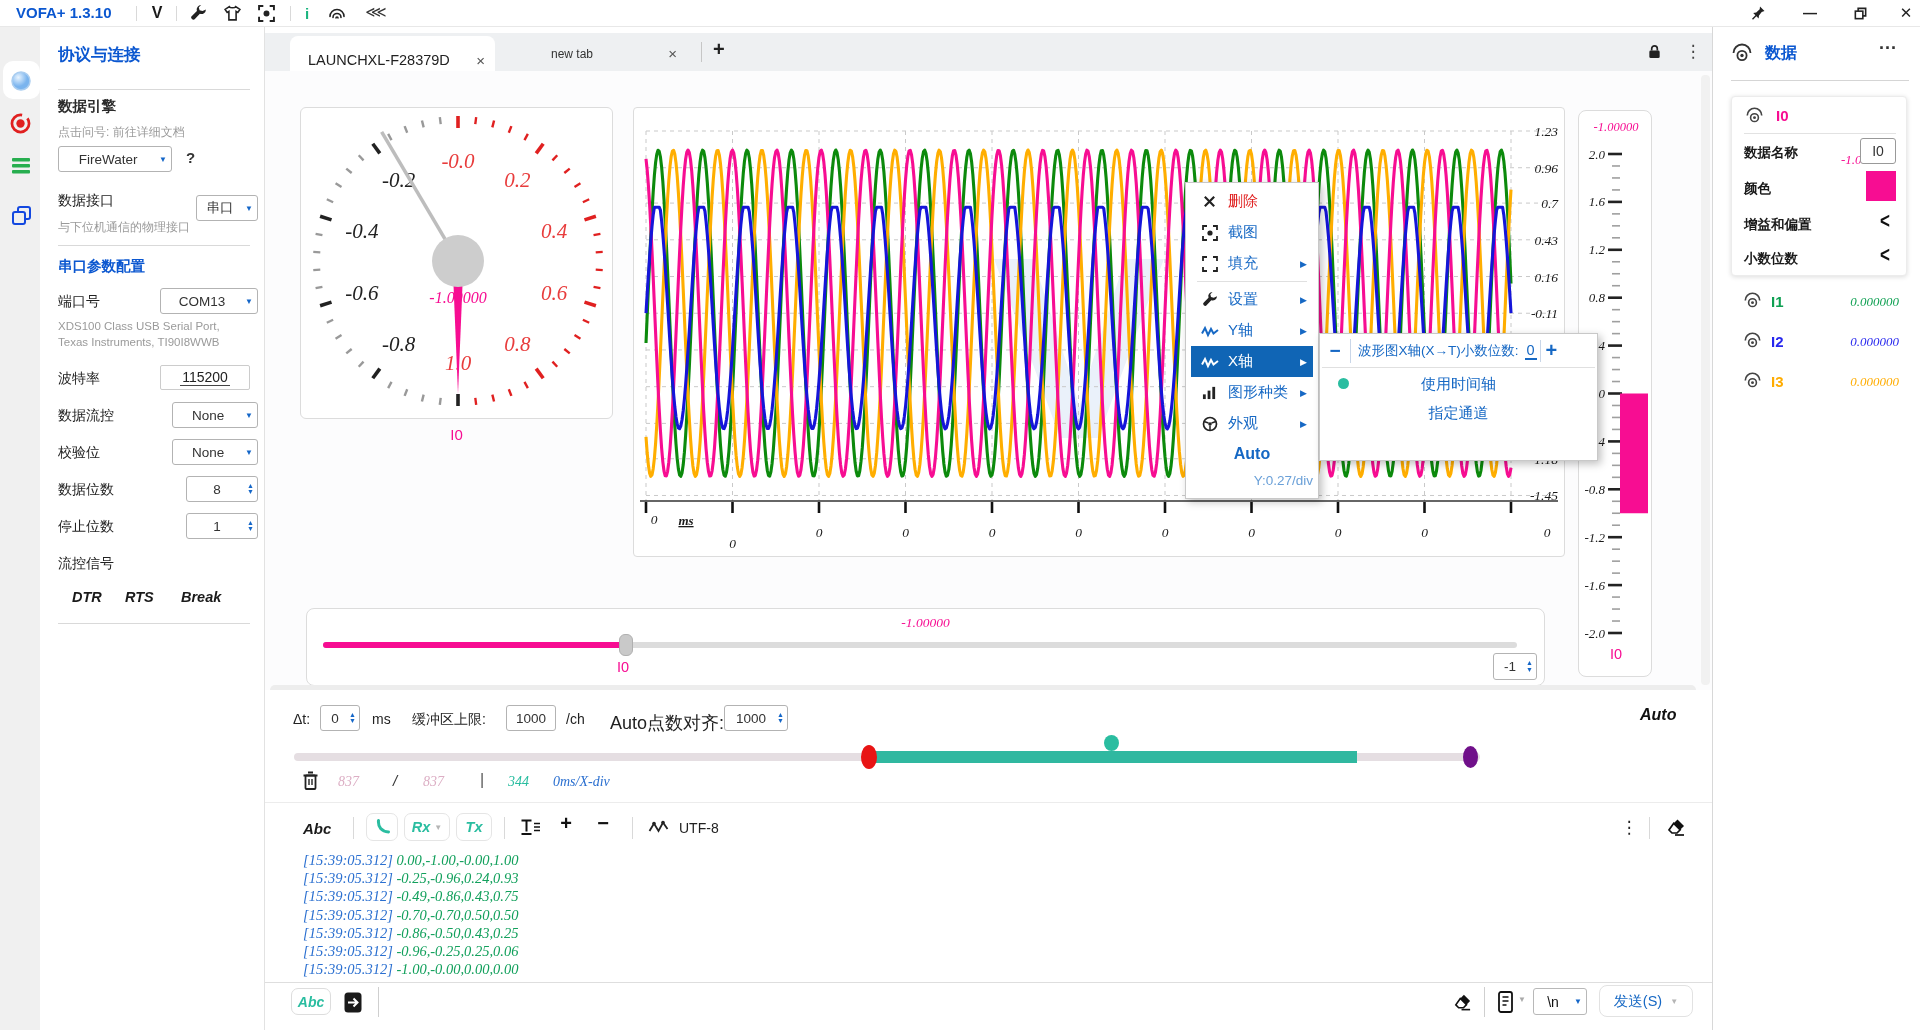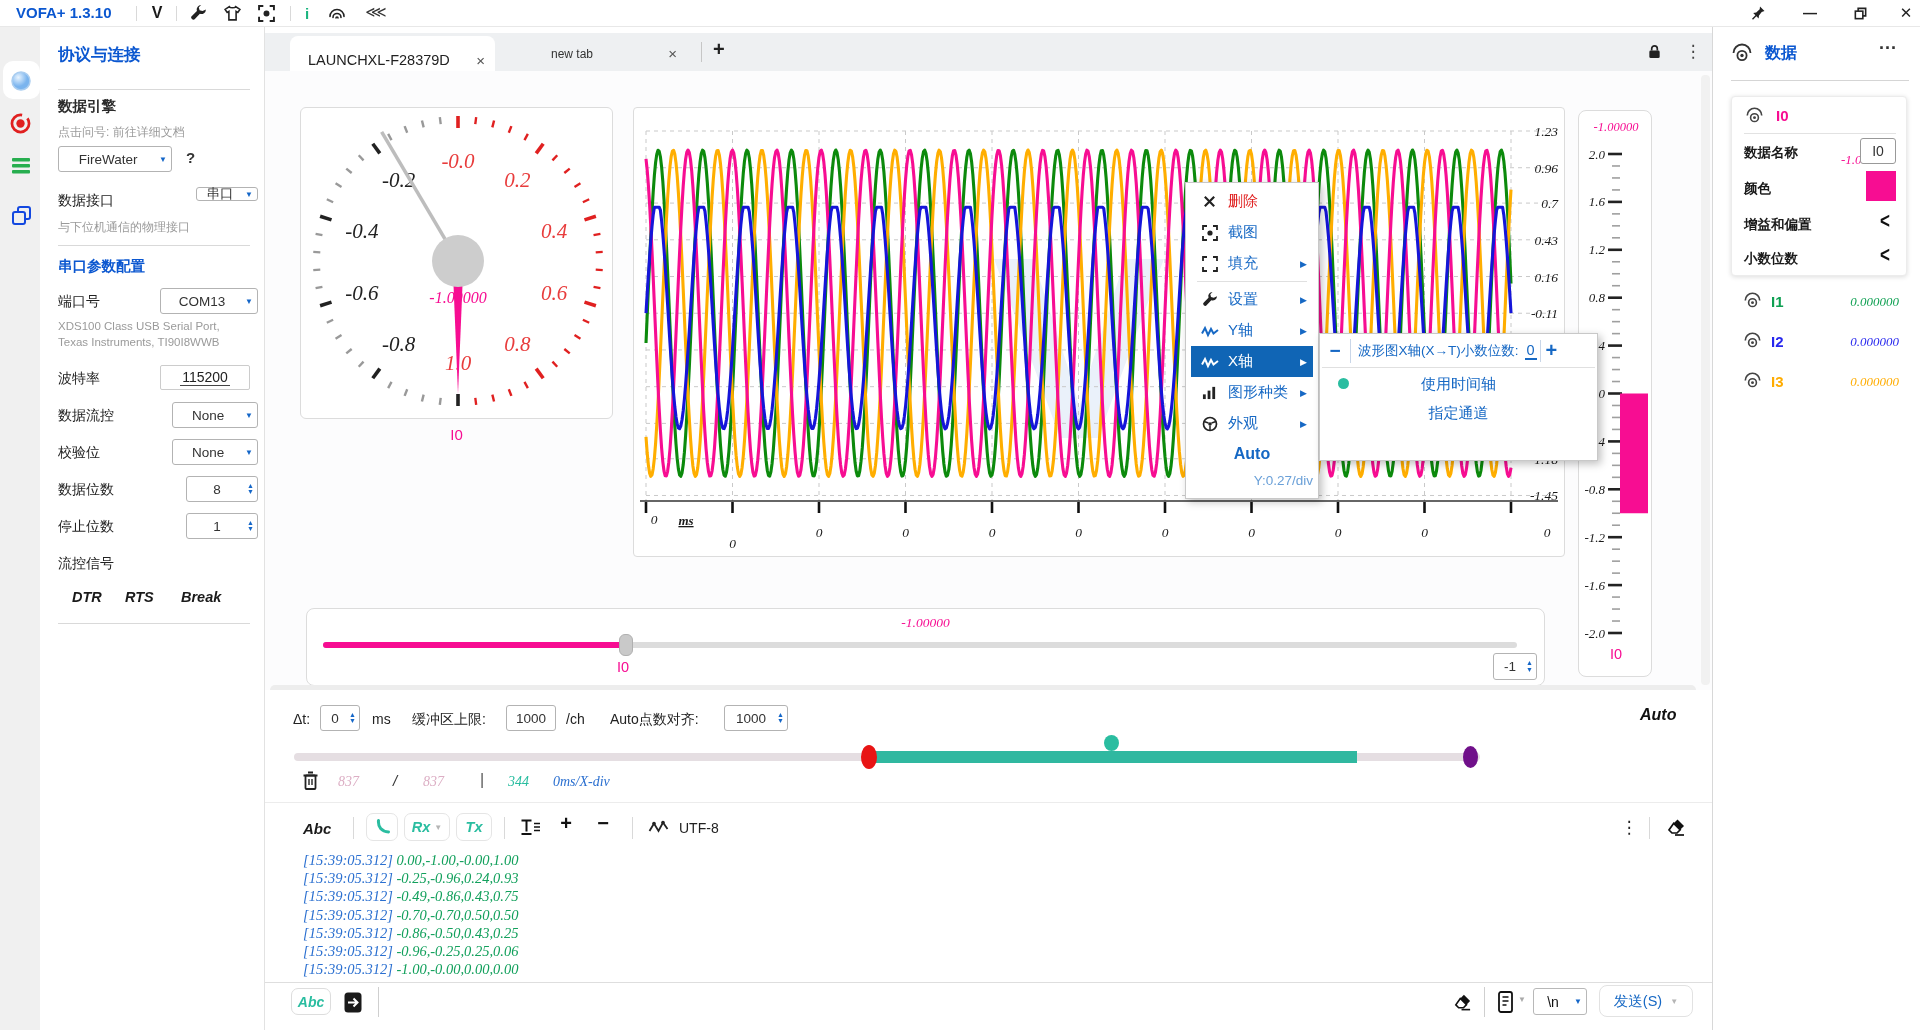--- a/index.html
+++ b/index.html
@@ -114,21 +114,21 @@
 
   <div class="abs" style="left:18px;top:70px;font-size:14.5px;font-weight:bold;color:#2b2b2b">数据引擎</div>
   <div class="abs hint" style="left:18px;top:97px">点击问号: 前往详细文档</div>
   <div class="ctl" style="left:18px;top:119px;width:114px;height:26px">
     <span class="val">FireWater</span>
       <span class="dd">▼</span>
   </div>
   <div class="abs" style="left:146px;top:122px;font-size:15px;font-weight:bold;color:#333">?</div>
 
   <div class="abs" style="left:18px;top:165px;font-size:14px">数据接口</div>
-  <div class="ctl" style="left:156px;top:160px;width:62px;height:14px">
+  <div class="ctl" style="left:156px;top:168px;width:62px;height:26px">
     <span class="val">串口</span>
       <span class="dd">▼</span>
   </div>
   <div class="abs hint" style="left:18px;top:192px">与下位机通信的物理接口</div>
   <div class="abs" style="left:18px;top:218px;width:192px;height:1px;background:#d9d9d9"></div>
 
   <div class="abs blue-h" style="left:18px;top:230px;font-size:14.5px">串口参数配置</div>
 
   <div class="abs" style="left:18px;top:266px;font-size:14px">端口号</div>
   <div class="ctl" style="left:120px;top:261px;width:98px;height:26px">
@@ -426,21 +426,21 @@
         <span>▲</span>
         <span>▼</span>
       </span>
   </div>
   <span class="abs" style="left:107px;top:21px;font-size:14px">ms</span>
   <span class="abs" style="left:147px;top:21px;font-size:14px">缓冲区上限:</span>
   <div class="ctl" style="left:241px;top:15px;width:50px;height:26px">
     <span class="val">1000</span>
   </div>
   <span class="abs" style="left:301px;top:21px;font-size:14px">/ch</span>
-  <span class="abs" style="left:345px;top:21px;font-size:14px">Auto点数对齐:</span>
+  <span class="abs" style="left:345px;top:21px;font-size:18px">Auto点数对齐:</span>
   <div class="ctl" style="left:459px;top:15px;width:64px;height:26px">
     <span class="val">1000</span>
     <span class="spin">
         <span>▲</span>
         <span>▼</span>
       </span>
   </div>
   <span class="abs" style="left:1375px;top:16px;font-size:16px;font-weight:bold;font-style:italic;color:#111">Auto</span>
 
   <div class="abs" style="left: 29px; top: 63px; width: 1186px; height: 8px; border-radius: 4px; background: rgb(229, 222, 226);"></div>

